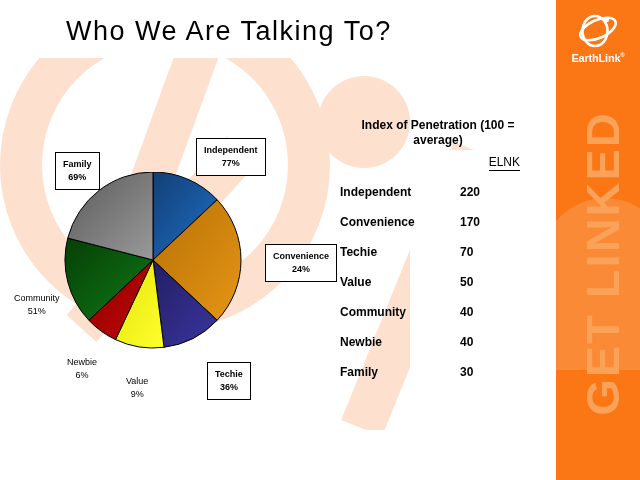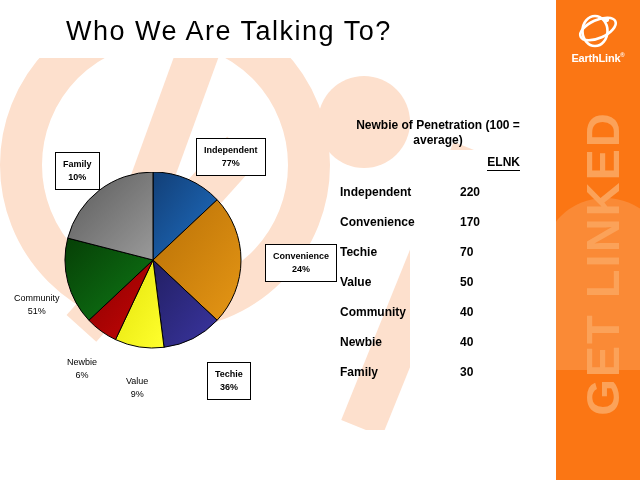--- a/index.html
+++ b/index.html
@@ -178,21 +178,21 @@
     font-size: 12px;
     font-weight: bold;
     color: #000000;
     text-align: center;
     line-height: 1.25;
     width: 196px;
   }
   #col-head {
     margin-top: 7px;
     font-size: 12px;
-    font-weight: bold;
+    font-weight: normal;
     color: #000000;
     text-align: right;
     padding-right: 26px;
   }
   #col-head span {
     border-bottom: 1.5px solid #000000;
     padding-bottom: 1px;
   }
   .trow {
     display: flex;
@@ -261,21 +261,21 @@
           <path d="M 91 88 L 102.03 175.31 A 88 88 0 0 1 53.53 167.62 Z" fill="url(#g-yellow)" stroke="#000000" stroke-width="1"></path>
           <path d="M 91 88 L 53.53 167.62 A 88 88 0 0 1 26.85 148.24 Z" fill="url(#g-red)" stroke="#000000" stroke-width="1"></path>
           <path d="M 91 88 L 26.85 148.24 A 88 88 0 0 1 5.76 66.12 Z" fill="url(#g-green)" stroke="#000000" stroke-width="1"></path>
           <path d="M 91 88 L 5.76 66.12 A 88 88 0 0 1 91.00 0.00 Z" fill="url(#g-gray)" stroke="#000000" stroke-width="1"></path>
         </g>
     </svg>
   </div>
 
   <div class="plabel boxed" id="lbl-family">
     <span>Family</span>
-    <span class="pct">10%</span>
+    <span class="pct">69%</span>
   </div>
   <div class="plabel boxed" id="lbl-independent">
     <span>Independent</span>
     <span class="pct">77%</span>
   </div>
   <div class="plabel boxed" id="lbl-convenience">
     <span>Convenience</span>
     <span class="pct">24%</span>
   </div>
   <div class="plabel boxed" id="lbl-techie">
@@ -289,21 +289,21 @@
   <div class="plabel plain" id="lbl-newbie">
     <span>Newbie</span>
     <span class="pct">6%</span>
   </div>
   <div class="plabel plain" id="lbl-community">
     <span>Community</span>
     <span class="pct">51%</span>
   </div>
 
   <div id="table-area">
-    <div id="table-head">Newbie of Penetration (100 = average)</div>
+    <div id="table-head">Index of Penetration (100 = average)</div>
     <div id="col-head">
       <span>ELNK</span>
     </div>
     <div id="table-rows">
         <div class="trow">
           <div class="tname">Independent</div>
           <div class="tval">220</div>
         </div>
         <div class="trow">
           <div class="tname">Convenience</div>

